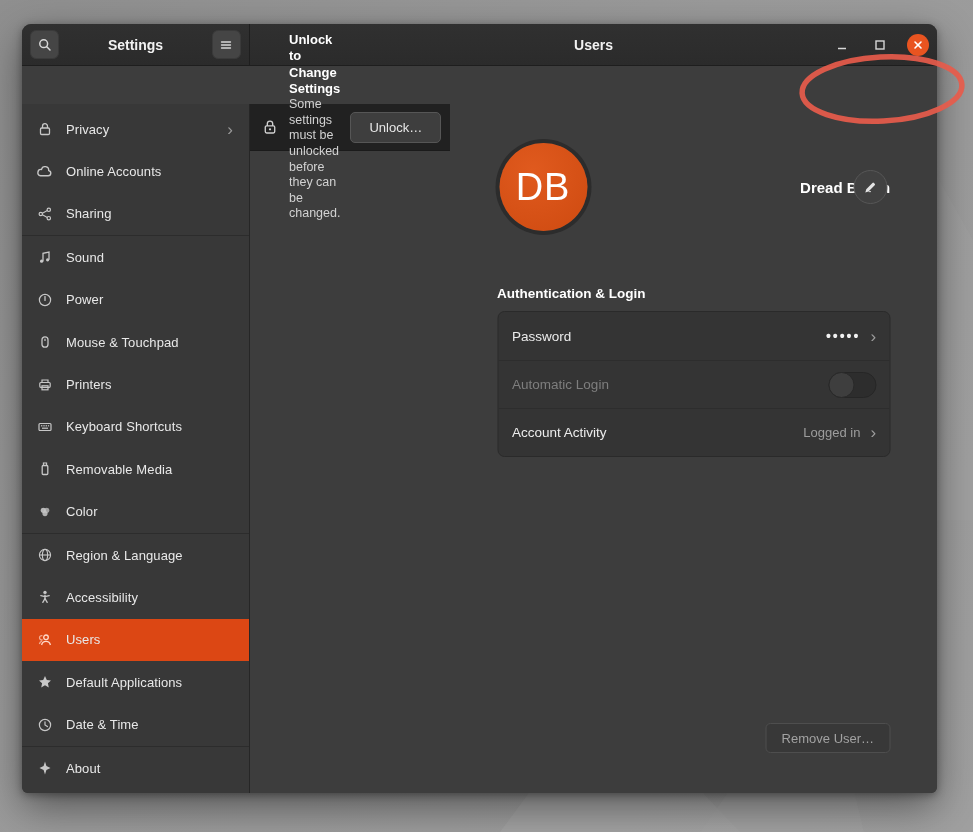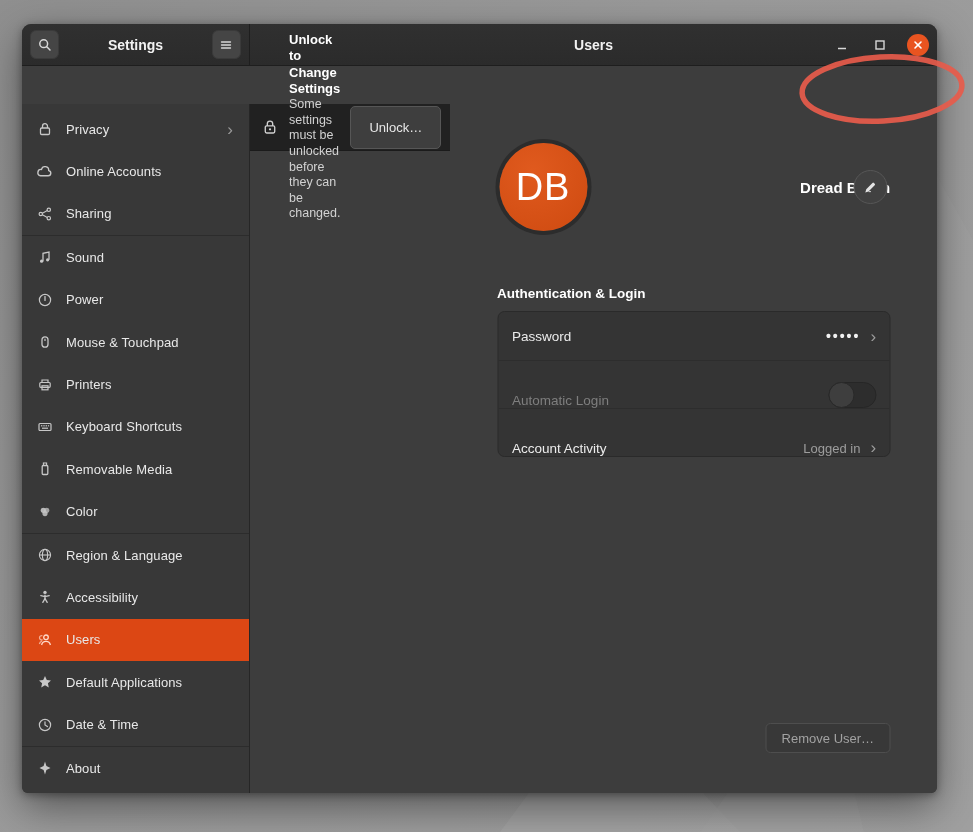--- a/index.html
+++ b/index.html
@@ -53,39 +53,39 @@
   
   .main { flex:1; display:flex; min-width:0; background:#3d3d3d; }
 
   
   .banner { height:47px; flex:0 0 47px; background:#212121; display:flex; align-items:center;
             padding:0 9px 0 11px; gap:10px; border-bottom:1px solid #1b1b1b; }
   .banner-txt { flex:1; line-height:1.25; }
   .banner-title { color:#ffffff; font-weight:bold; font-size:13px; }
   .banner-sub { color:#d2d2d2; font-size:12.5px; }
   .unlock-btn { background:#3e3e3e; border:1px solid #565656; color:#e8e8e8; font-size:13px;
-                border-radius:5px; height:43px; padding:0 18px; font-family:inherit; }
+                border-radius:5px; height:31px; padding:0 18px; font-family:inherit; }
 
   
   .content { flex:1; position:relative; }
   .column { position:absolute; left:50%; transform:translateX(-50%); top:0; bottom:0; width:393px; }
 
   .profile { margin-top:39px; display:flex; align-items:center; position:relative;justify-content:space-between; }
   .avatar { width:88px; height:88px; border-radius:50%; background:radial-gradient(circle at 38% 32%, #E05A1E, #CE4A10);
             box-shadow:0 0 0 4px #2c2c2c; display:flex; align-items:center; justify-content:center; margin-left:2px; }
   .avatar span { color:#ffffff; font-size:38px; letter-spacing:1px; }
   .profile-name { color:#ffffff; font-weight:bold; font-size:15px; margin-left:22px; }
   .edit-btn { position:absolute; right:3px; top:50%; transform:translateY(-50%);
               width:34px; height:34px; border-radius:50%; background:#414141; border:1px solid #575757;
               display:flex; align-items:center; justify-content:center; }
 
   .section-title { margin-top:55px; color:#ffffff; font-weight:bold; font-size:13.5px; }
   .card { margin-top:10px; background:#343434; border:1px solid #2a2a2a; border-radius:7px; overflow:hidden; }
   .row { height:48px; display:flex; align-items:center; padding:0 13px 0 14px; gap:10px; }
-  .row + .row { border-top:1px solid #2d2d2d;align-items:flex-end; }
+  .row + .row { border-top:1px solid #2d2d2d; }
   .row .rlabel { flex:1; color:#ececec; font-size:13.5px; }
   .row.disabled .rlabel { color:#7e7e7e; }
   .row .rvalue { color:#9d9d9d; font-size:13px; }
   .row .dots { color:#f2f2f2; font-size:14px; font-weight:bold; letter-spacing:2px; }
   .row .chev { color:#9d9d9d; font-size:17px; line-height:1; }
   .toggle { width:48px; height:26px; border-radius:13px; background:#2d2d2d; border:1px solid #262626; position:relative; }
   .toggle .knob { position:absolute; left:-1px; top:-1px; width:26px; height:26px; border-radius:50%;
                   background:#3e3e3e; border:1px solid #292929; }
 
   .remove-btn { position:absolute; right:0; bottom:40px; height:30px; padding:0 15px;

